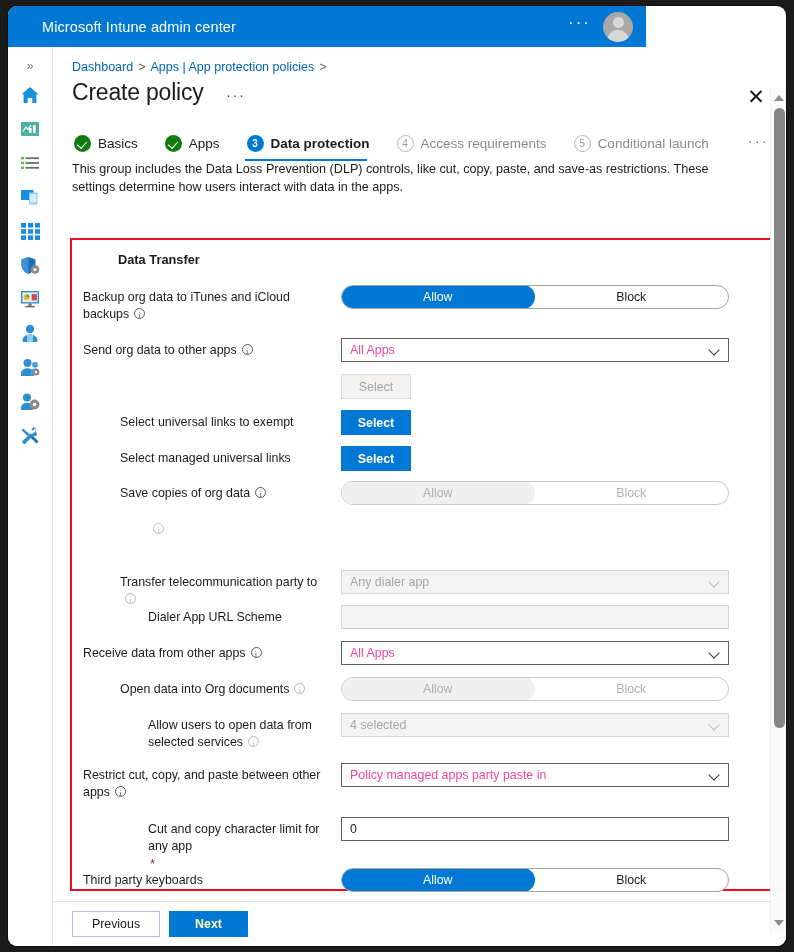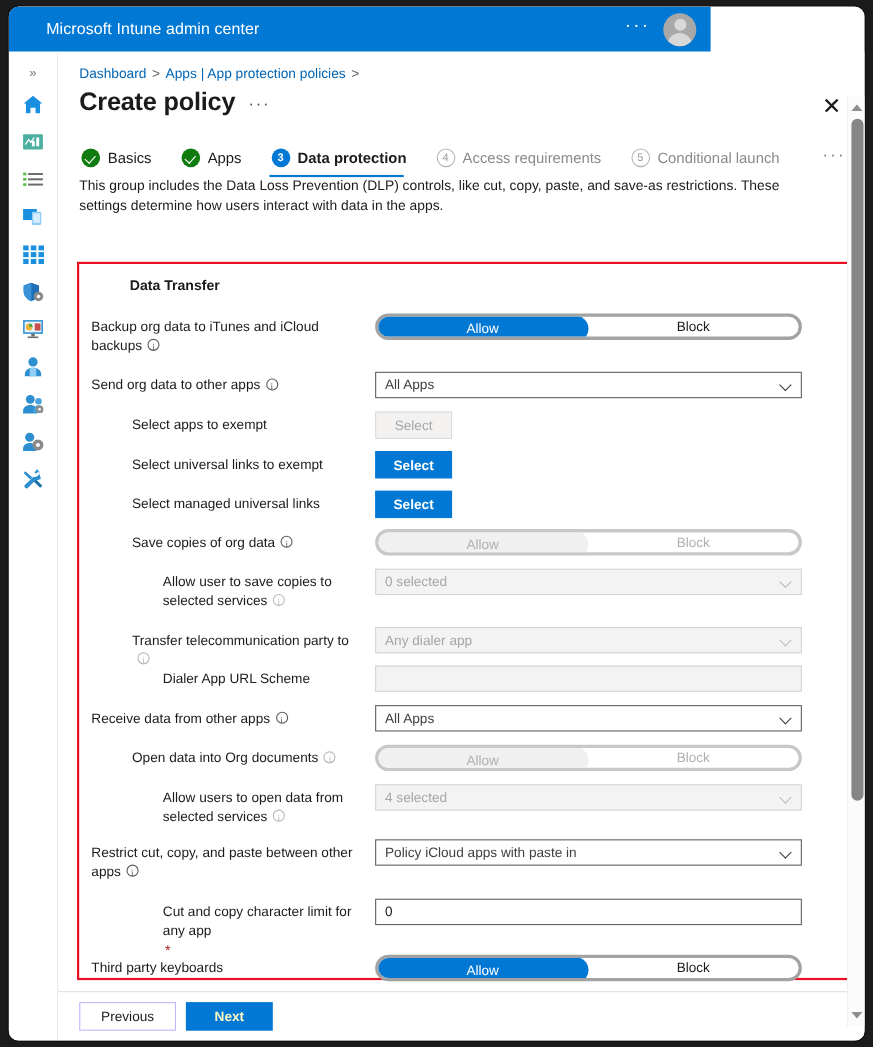--- a/index.html
+++ b/index.html
@@ -74,21 +74,21 @@
     width: 733px; height: 899px; background: #ffffff;
   }
   .breadcrumb {
     position: absolute; left: 19px; top: 13px;
     font-size: 12.5px; color: #0065b3; white-space: nowrap;
   }
   .breadcrumb .sep { color: #616161; margin: 0 5px; }
   .breadcrumb a { color: #0065b3; text-decoration: none; cursor: pointer; }
   .page-title {
     position: absolute; left: 19px; top: 32px;
-    font-size: 23px; font-weight: 700; color: #1b1b1b; letter-spacing: -.2px;
+    font-size: 23px; font-weight: 400; color: #1b1b1b; letter-spacing: -.2px;
   }
   .title-ellipsis {
     position: absolute; left: 173px; top: 45px;
     color: #4a4a4a; font-size: 15px; letter-spacing: 1.5px;
     line-height: 6px; cursor: pointer;
   }
   .close-x {
     position: absolute; right: 18px; top: 38px;
     width: 24px; height: 24px; cursor: pointer;
     color: #1b1b1b; font-size: 21px; font-weight: 300;
@@ -172,40 +172,40 @@
     content: "i"; position: absolute; left: 0; right: 0; top: -2px;
     text-align: center; font-size: 8.5px; color: #5a5a5a;
     font-family: "Liberation Serif", serif;
   }
   .info.dis { border-color: #b9b9b9; }
   .info.dis::after { color: #b9b9b9; }
   .req { color: #a4262c; font-size: 13px; margin-left: 2px; }
   .ctrl { position: absolute; left: 288px; }
   
   .toggle {
-    width: 388px; height: 24px; border: 3px solid #a3a3a3;
+    width: 388px; height: 24px; border: 1px solid #a3a3a3;
     border-radius: 12px; display: flex; overflow: hidden;
     background: #ffffff; cursor: pointer; position: relative;
   }
   .toggle .opt {
     flex: 1; display: flex; align-items: center; justify-content: center;
     font-size: 12.3px; color: #1b1b1b;
   }
   .toggle .opt.sel {
     background: #0078d4; color: #ffffff; border-radius: 12px;
     margin: -1px 0 -1px -1px; height: 24px;
   }
   .toggle.disabled { border-color: #c8c8c8; cursor: default; }
   .toggle.disabled .opt { color: #b0b0b0; }
   .toggle.disabled .opt.sel { background: #f0f0f0; color: #b0b0b0; }
   
   .dd {
     width: 388px; height: 24px; border: 1px solid #616161;
     background: #ffffff; display: flex; align-items: center;
-    padding: 0 8px; font-size: 12.4px; color: #404040;
+    padding: 0 8px; font-size: 12.4px; color: #ec4899;
     cursor: pointer; position: relative;
   }
   .dd .chev {
     margin-left: auto; width: 11px; height: 11px; position: relative;
   }
   .dd .chev::after {
     content: ""; position: absolute; left: 1px; top: 1px;
     width: 7px; height: 7px; border: solid #3a3a3a;
     border-width: 0 1.3px 1.3px 0; transform: rotate(45deg);
   }
@@ -448,23 +448,20 @@
         </div>
         <div class="ctrl">
           <div class="dd">
             <span>All Apps</span>
             <span class="chev"></span>
           </div>
         </div>
       </div>
 
       <div class="row" style="top:327px">
-        <div class="lbl ind1" style="padding-left:67px">
-          <span>Select apps to exempt</span>
-        </div>
         <div class="ctrl">
           <button class="btn-disabled" disabled="">Select</button>
         </div>
       </div>
 
       <div class="row" style="top:363px">
         <div class="lbl ind1" style="padding-left:67px">
           <span>Select universal links to exempt</span>
         </div>
         <div class="ctrl">
@@ -488,27 +485,21 @@
         <div class="ctrl">
           <div class="toggle disabled">
             <div class="opt sel">Allow</div>
             <div class="opt">Block</div>
           </div>
         </div>
       </div>
 
       <div class="row" style="top:470px">
         <div class="lbl ind2" style="padding-left:95px">
-          <span>Allow user to save copies to selected services</span><span class="info dis"></span>
-        </div>
-        <div class="ctrl">
-          <div class="dd disabled">
-            <span>0 selected</span>
-            <span class="chev"></span>
-          </div>
+          <span class="info dis"></span>
         </div>
       </div>
 
       <div class="row" style="top:523px">
         <div class="lbl ind1" style="padding-left:67px">
           <span>Transfer telecommunication party to</span><span class="info dis"></span>
         </div>
         <div class="ctrl">
           <div class="dd disabled">
             <span>Any dialer app</span>
@@ -561,21 +552,21 @@
           </div>
         </div>
       </div>
 
       <div class="row" style="top:716px">
         <div class="lbl" style="padding-left:30px">
           <span>Restrict cut, copy, and paste between other apps</span><span class="info"></span>
         </div>
         <div class="ctrl">
           <div class="dd">
-            <span>Policy iCloud apps with paste in</span>
+            <span>Policy managed apps party paste in</span>
             <span class="chev"></span>
           </div>
         </div>
       </div>
 
       <div class="row" style="top:770px">
         <div class="lbl ind2" style="padding-left:95px">
           <span>Cut and copy character limit for any app</span>
           <div class="req">*</div>
         </div>

